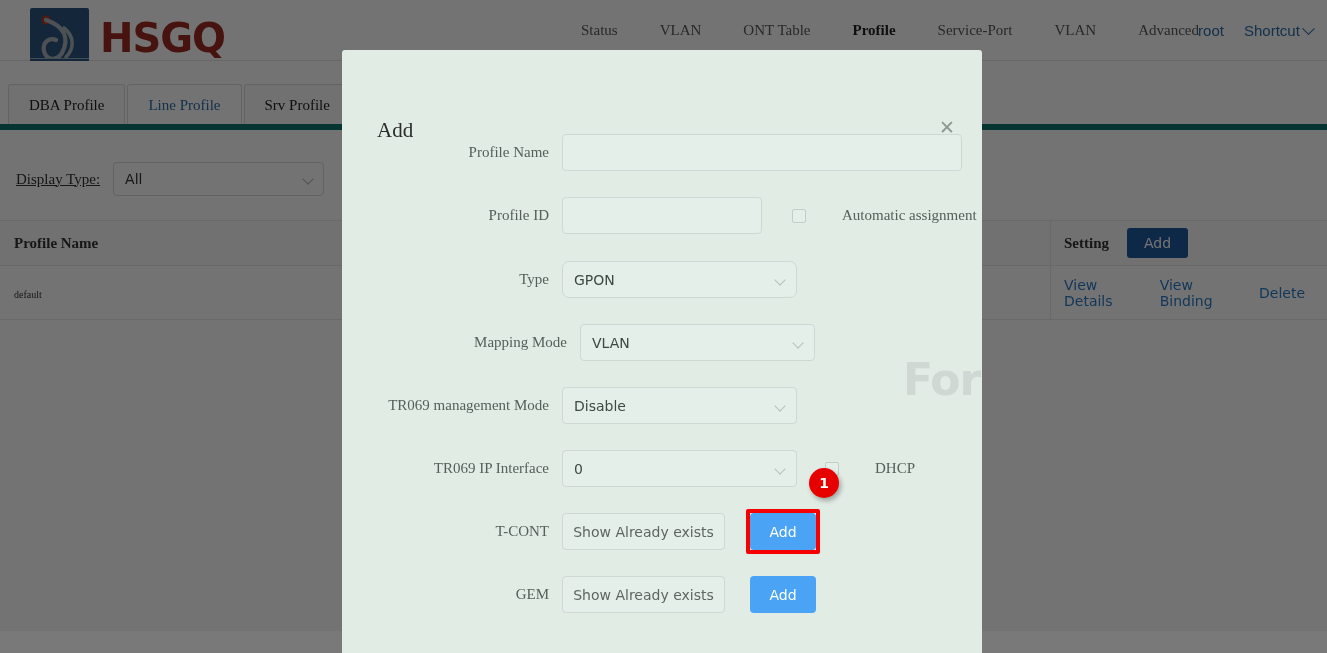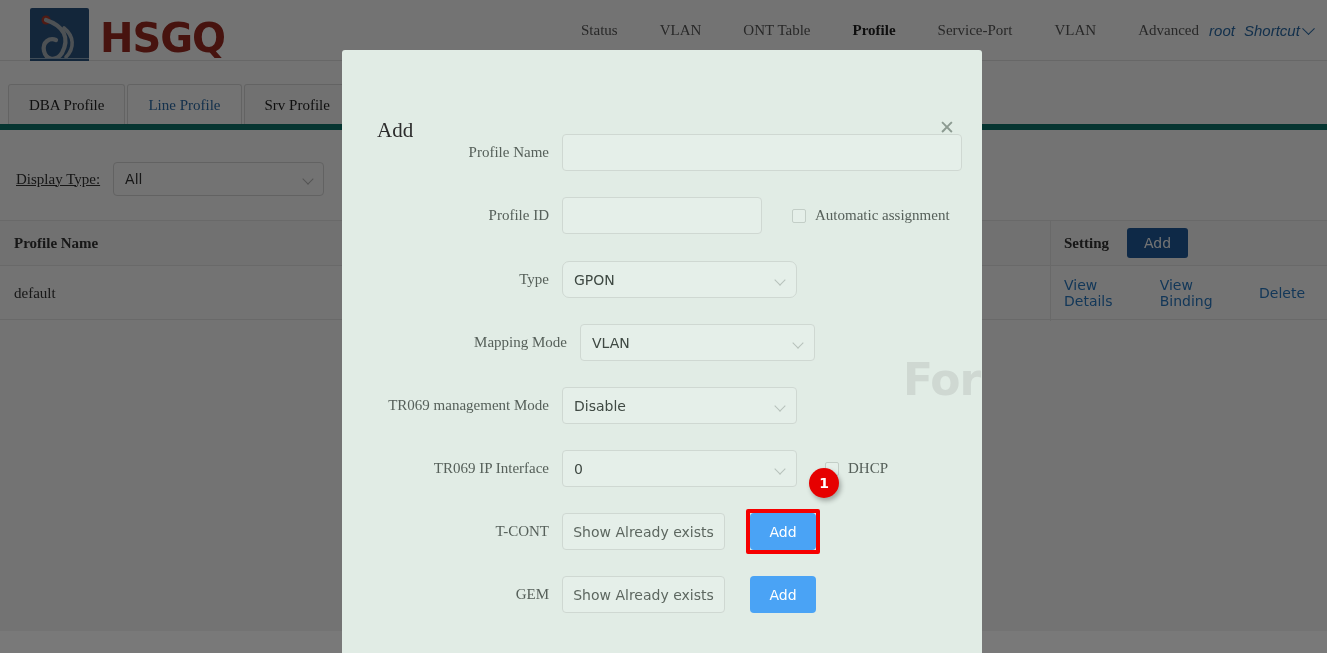--- a/index.html
+++ b/index.html
@@ -37,21 +37,21 @@
     position: absolute; left: 560px; top: 0; height: 61px;
     display: flex; align-items: center; gap: 0px;
   }
   .nav-item {
     font-size: 15px; color: #595959; padding: 0 21px; line-height: 61px;
     cursor: pointer; white-space: nowrap;
   }
   .nav-item.active { color: #1f1f1f; font-weight: 700; }
   .nav-right {
     position: absolute; right: 14px; top: 0; height: 61px;
-    display: flex; align-items: center; gap: 9px; font-style: italic;
+    display: flex; align-items: center; gap: 20px;
   }
   .nav-link { font-size: 15px; color: #2c6ca8; cursor: pointer; font-family: "Liberation Sans", sans-serif; }
   .chev-small {
     display: inline-block; width: 9px; height: 9px;
     border-right: 1.6px solid #2c6ca8; border-bottom: 1.6px solid #2c6ca8;
     transform: rotate(45deg) translate(-2px,-2px);
   }
 
   
   .tabstrip {
@@ -95,21 +95,21 @@
     height: 46px; border-top: 1px solid #e8e8e8; border-bottom: 1px solid #e8e8e8;
     display: flex; align-items: center; background: #fafafa;
   }
   .trow {
     height: 54px; border-bottom: 1px solid #e8e8e8;
     display: flex; align-items: center; background: #fff;
   }
   .col-name  { width: 1050px; padding-left: 14px; }
   .col-set   { width: 277px;  padding-left: 14px; display: flex; align-items: center; }
   .th-text { font-size: 15px; font-weight: 700; color: #333; }
-  .td-text { font-size: 15px; color: #333; }
+  .td-text { font-size: 10px; color: #333; }
   .btn-add-table {
     margin-left: 18px; height: 30px; padding: 0 17px;
     background: #1f5c9e; color: #fff; border: none; border-radius: 3px;
     font-family: "DejaVu Sans", sans-serif; font-size: 14px; cursor: pointer;
   }
   .act-link {
     font-family: "DejaVu Sans", sans-serif; font-size: 14px;
     color: #2b7bc4; cursor: pointer; margin-right: 22px;
   }
   .col-div {
@@ -179,21 +179,21 @@
     background: #e5efe9; display: flex; align-items: center; padding: 0 11px;
     font-family: "DejaVu Sans", sans-serif; font-size: 14px; color: #3f4943;
     position: relative; cursor: pointer;
   }
   .fselect .chev {
     position: absolute; right: 12px; top: 14px;
     width: 8px; height: 8px;
     border-right: 1.4px solid #b7c2bb; border-bottom: 1.4px solid #b7c2bb;
     transform: rotate(45deg);
   }
-  .ckwrap { display: flex; align-items: center; cursor: pointer; }
+  .ckwrap { display: flex; align-items: center; cursor: pointer; gap: 27px; }
   .ckbox {
     width: 14px; height: 14px; border: 1px solid #c3cec7;
     background: #e5efe9; border-radius: 2px; margin-right: 9px;
   }
   .cklabel { font-size: 15px; color: #56605a; }
 
   .btn-ghost {
     height: 37px; width: 163px; border: 1px solid #cfd8d2; border-radius: 4px;
     background: #e5efe9; color: #5d6760;
     font-family: "DejaVu Sans", sans-serif; font-size: 14px;

